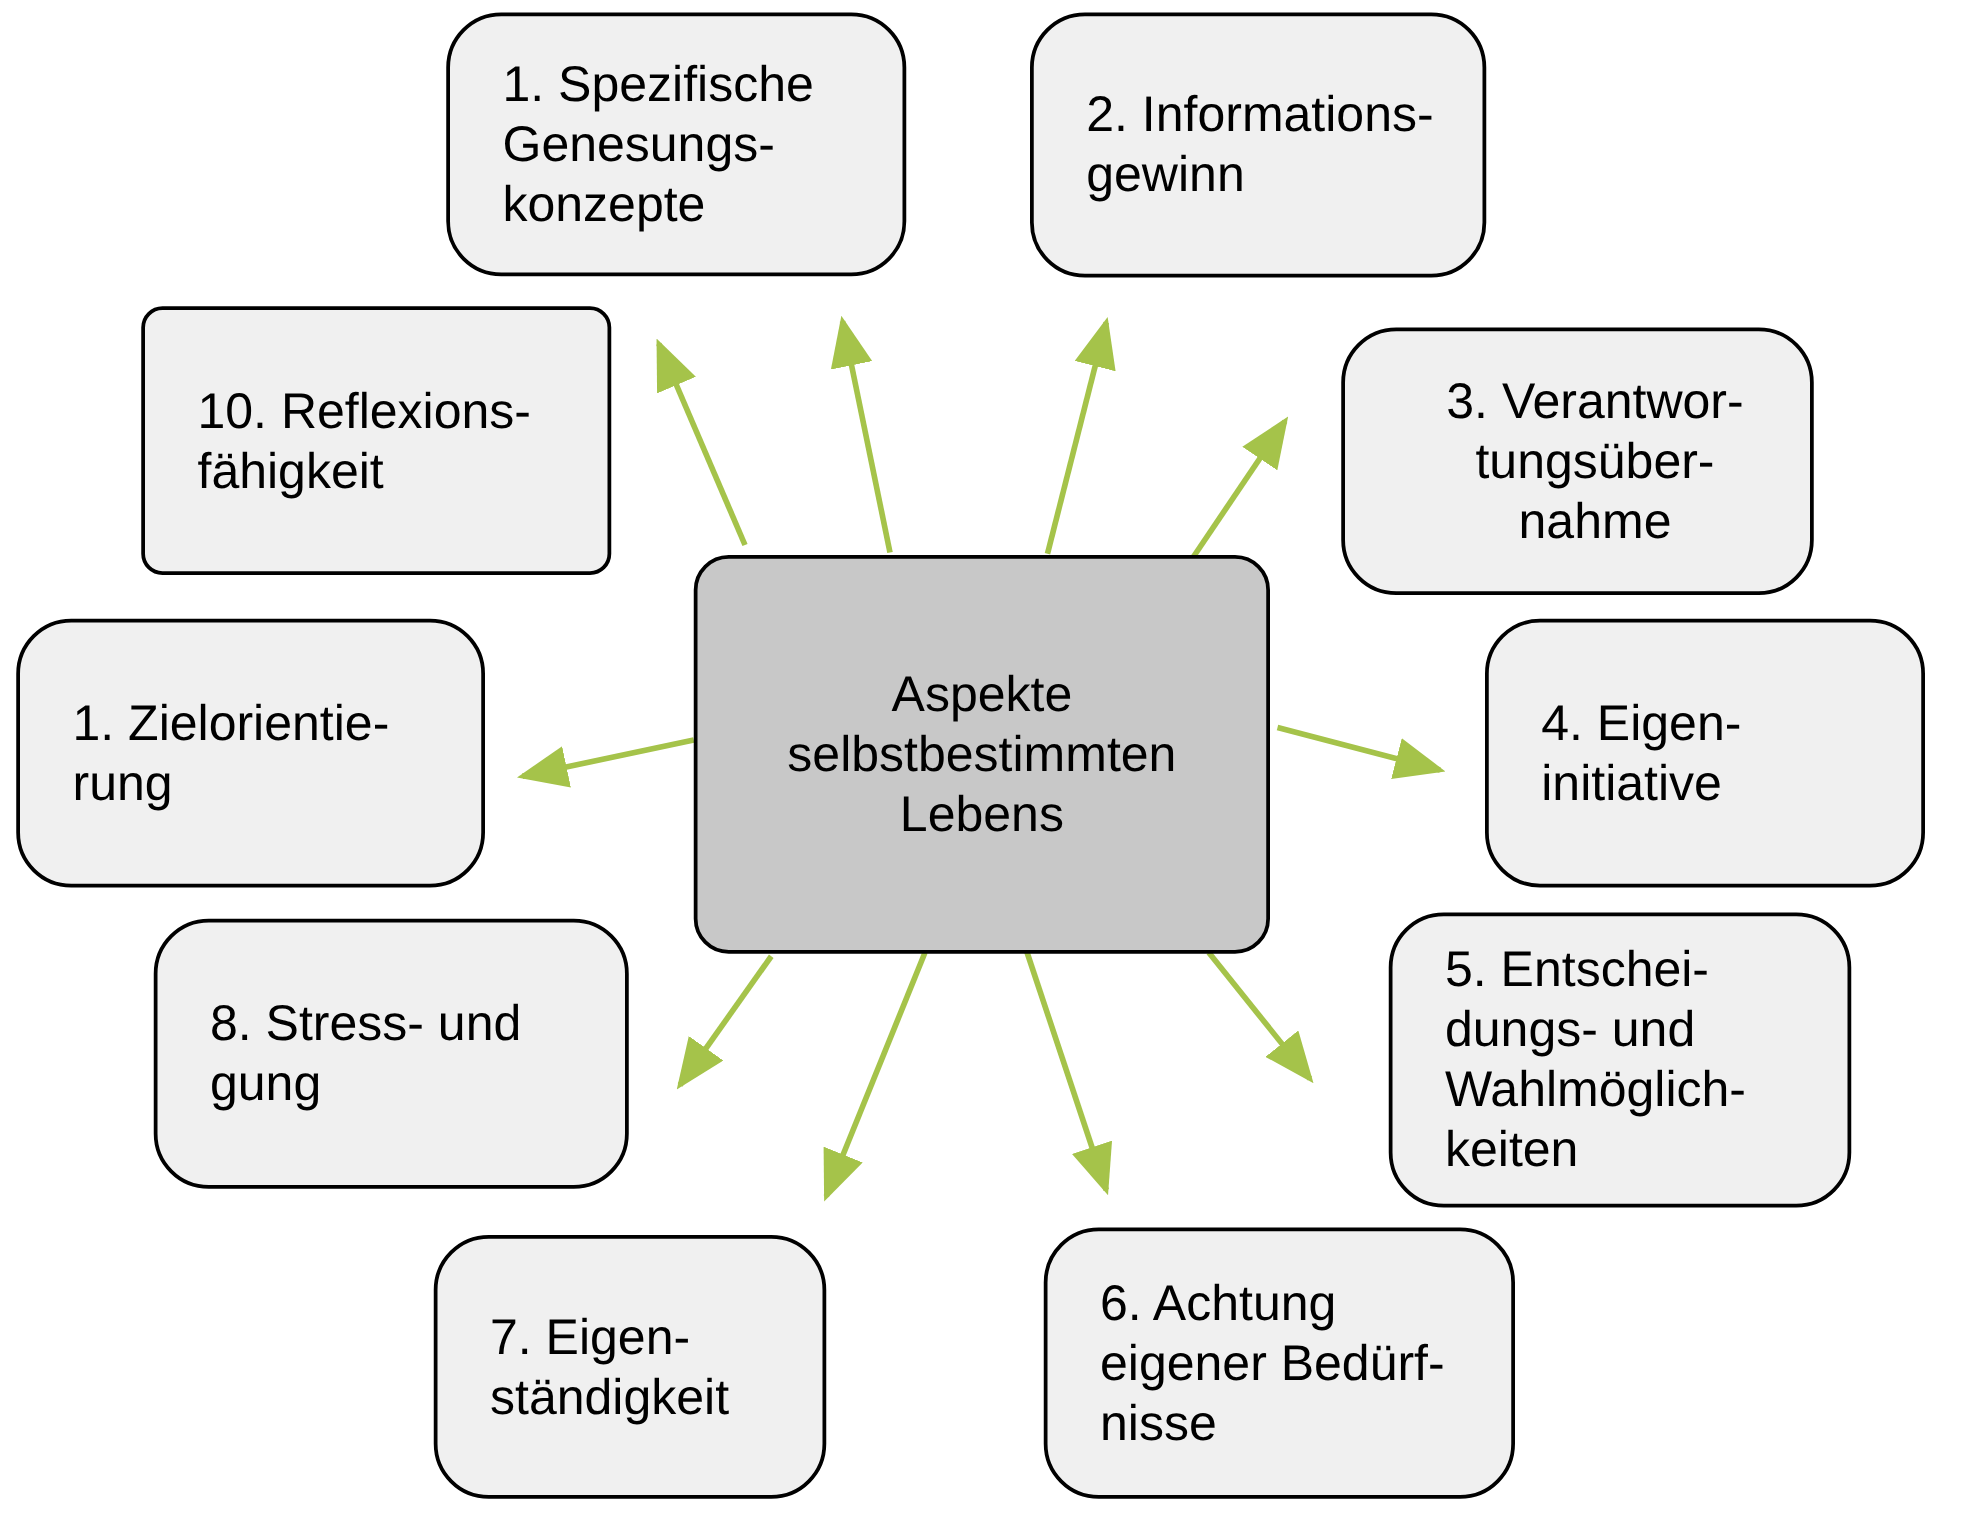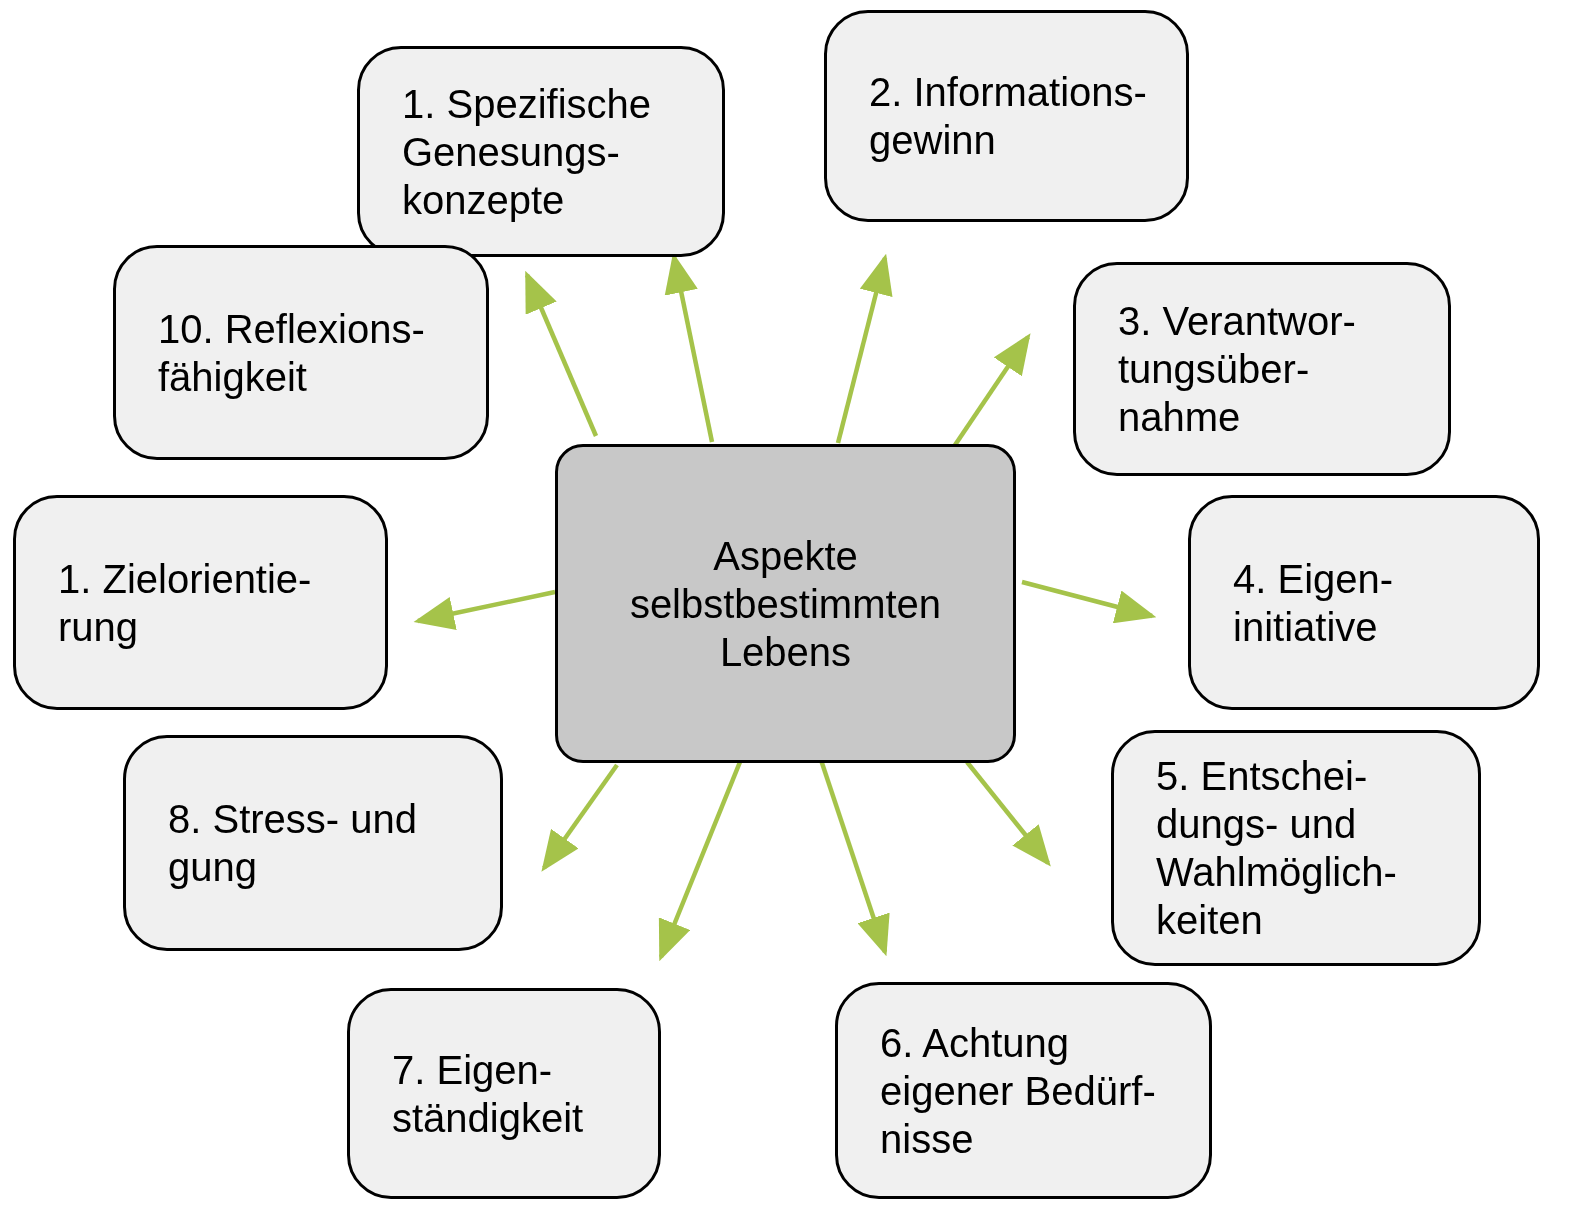--- a/index.html
+++ b/index.html
@@ -69,30 +69,30 @@
       <line x1="617" y1="765" x2="544" y2="868" stroke="#a5c34a" stroke-width="4.5" marker-end="url(#ah)"></line>
       <line x1="555" y1="592" x2="418" y2="621" stroke="#a5c34a" stroke-width="4.5" marker-end="url(#ah)"></line>
       <line x1="596" y1="436" x2="527" y2="275" stroke="#a5c34a" stroke-width="4.5" marker-end="url(#ah)"></line>
     </svg>
 
 <div class="node center" style="left: 555px; top: 444px; width: 461px; height: 319px;">
       <div class="line">Aspekte</div>
       <div class="line">selbstbestimmten</div>
       <div class="line">Lebens</div>
     </div>
-    <div class="node" style="left: 357px; top: 10px; width: 368px; height: 211px; margin-top: 36px;">
+    <div class="node" style="left: 357px; top: 10px; width: 368px; height: 211px;">
       <div class="line">1. Spezifische</div>
       <div class="line">Genesungs-</div>
       <div class="line">konzepte</div>
     </div>
     <div class="node" style="left: 824px; top: 10px; width: 365px; height: 212px;">
       <div class="line">2. Informations-</div>
       <div class="line">gewinn</div>
     </div>
-    <div class="node" style="left: 1073px; top: 262px; width: 378px; height: 214px;">
+    <div class="node" style="left: 1073px; top: 262px; width: 378px; height: 214px; align-items: center;">
       <div class="line">3. Verantwor-</div>
       <div class="line">tungsüber-</div>
       <div class="line">nahme</div>
     </div>
     <div class="node" style="left: 1188px; top: 495px; width: 352px; height: 215px;">
       <div class="line">4. Eigen-</div>
       <div class="line">initiative</div>
     </div>
     <div class="node" style="left: 1111px; top: 730px; width: 370px; height: 236px;">
       <div class="line">5. Entschei-</div>
@@ -110,17 +110,17 @@
       <div class="line">ständigkeit</div>
     </div>
     <div class="node" style="left: 123px; top: 735px; width: 380px; height: 216px;">
       <div class="line">8. Stress- und</div>
       <div class="line">gung</div>
     </div>
     <div class="node" style="left: 13px; top: 495px; width: 375px; height: 215px;">
       <div class="line">1. Zielorientie-</div>
       <div class="line">rung</div>
     </div>
-    <div class="node" style="left: 113px; top: 245px; width: 376px; height: 215px;">
+    <div class="node" style="left: 113px; top: 245px; width: 376px; height: 215px; border-radius: 17px;">
       <div class="line">10. Reflexions-</div>
       <div class="line">fähigkeit</div>
     </div>
   </div>
 
 </body></html>

